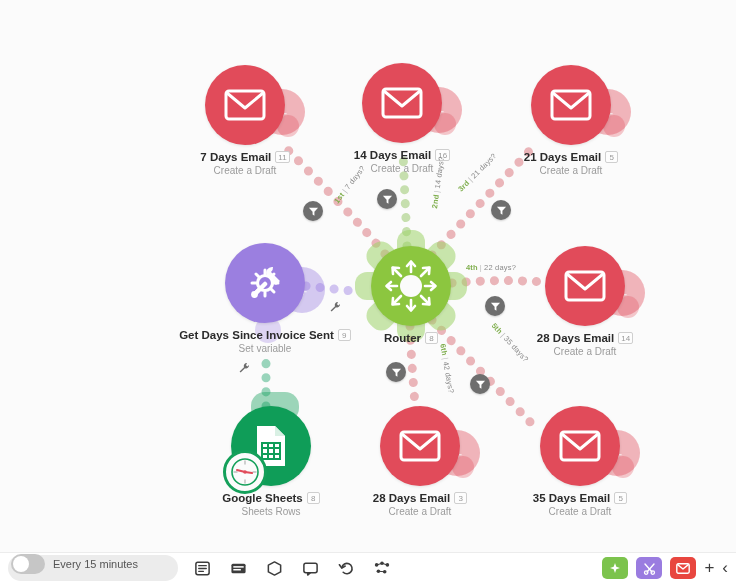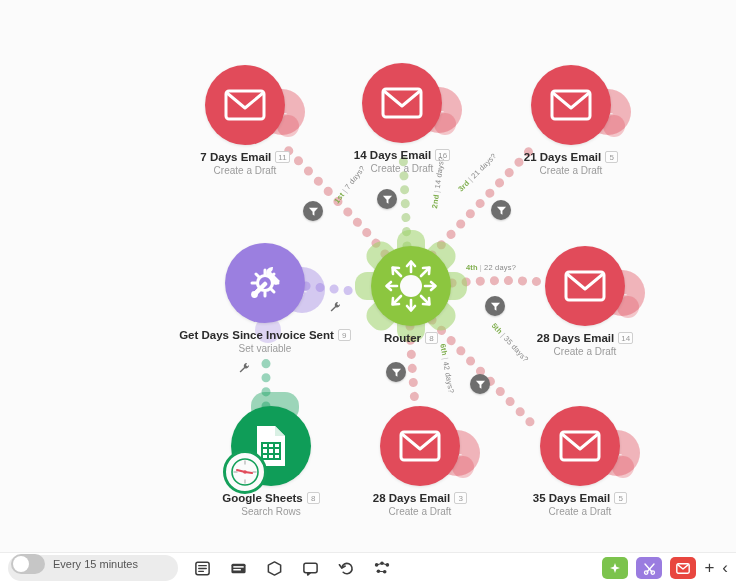--- a/index.html
+++ b/index.html
@@ -329,21 +329,21 @@
               <path d="M23 15 h3"></path>
           </g>
           <path d="M15 15 L7 13" stroke="#e14b5a" stroke-width="2" stroke-linecap="round"></path>
           <path d="M15 15 L22 16" stroke="#e14b5a" stroke-width="2" stroke-linecap="round"></path>
           <circle cx="15" cy="15" r="1.8" fill="#e14b5a"></circle>
         </svg>
       </div>
       <div class="title">
         <span>Google Sheets</span><span class="badge">8</span>
       </div>
-      <div class="subtitle">Search Rows</div>
+      <div class="subtitle">Sheets Rows</div>
     </div>
 
     <div class="node" style="left:380px; top:398px;">
       <div class="halo" style="background:#e14b5a;"></div>
       <div class="plus">+</div>
       <div class="halo2" style="background:#e14b5a;"></div>
       <div class="disc" style="background:#e14b5a;">
         <svg width="42" height="32" viewBox="0 0 42 32" aria-hidden="true">
           <rect x="2" y="2" width="38" height="28" rx="3" fill="none" stroke="#fff" stroke-width="3"></rect>
           <path d="M3,4 L21,19 L39,4" fill="none" stroke="#fff" stroke-width="3" stroke-linejoin="round"></path>

